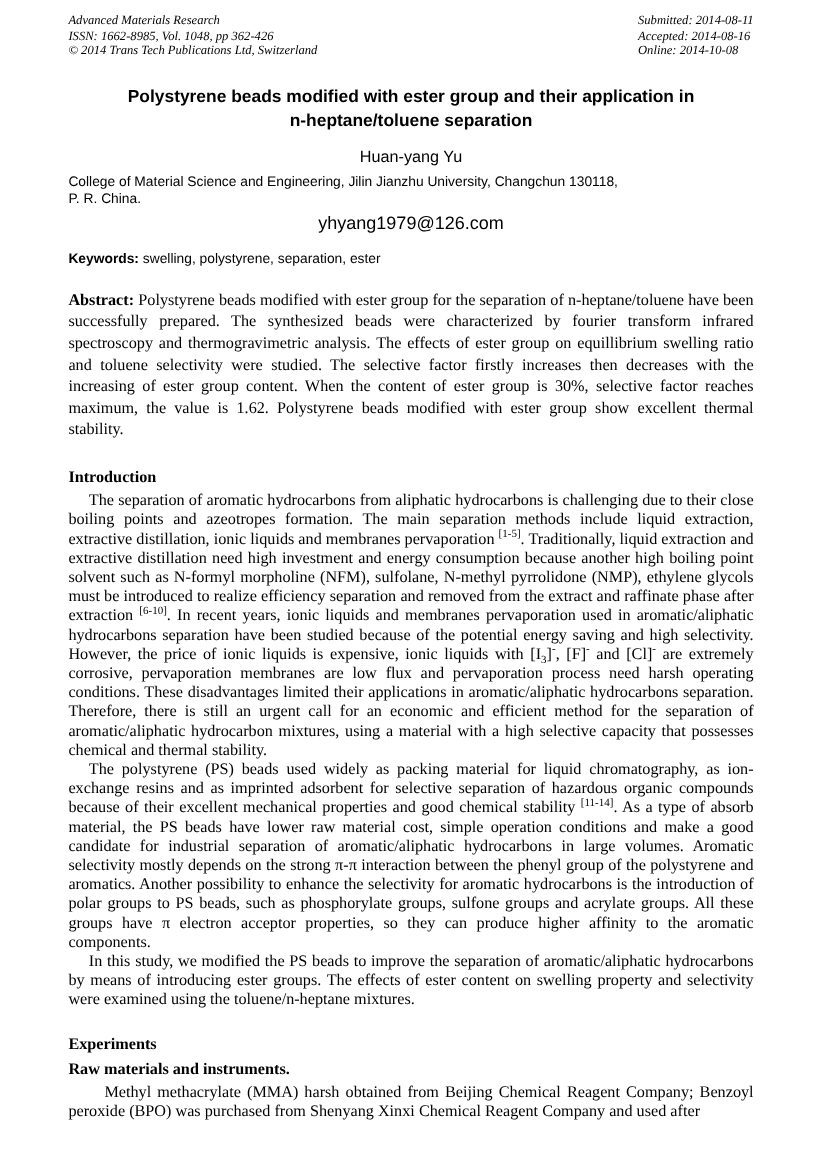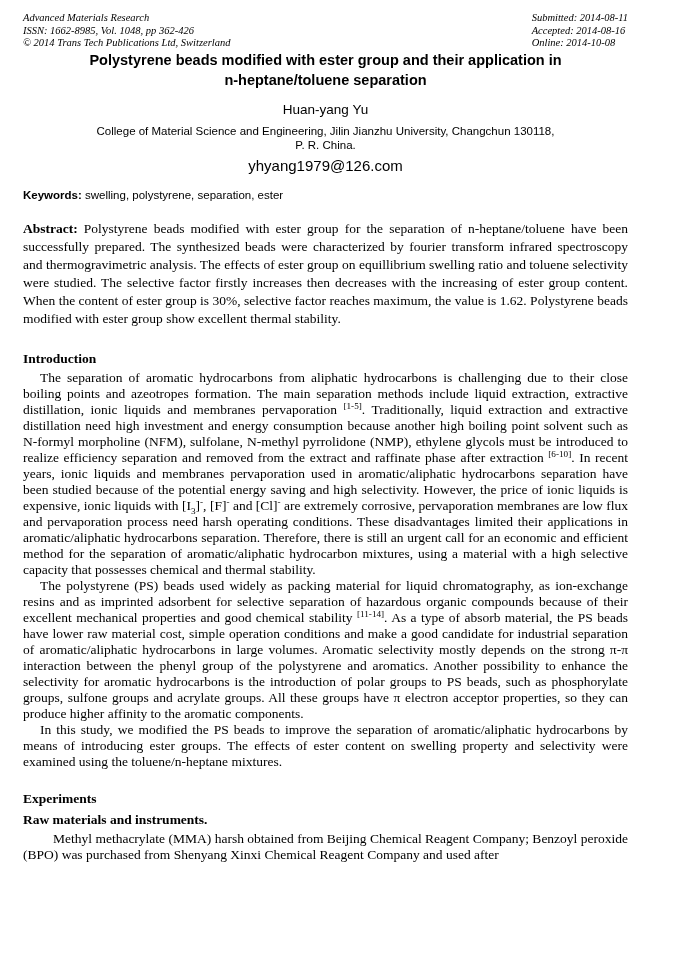--- a/index.html
+++ b/index.html
@@ -1,36 +1,36 @@
 <!DOCTYPE html>
 <html><head>
 <meta charset="utf-8">
 <style>
   * { margin:0; padding:0; box-sizing:border-box; }
   html,body { background:#ffffff; }
   body {
     width:678px; height:959px; overflow:hidden;
     color:#000; font-family:"Liberation Serif", serif;
   }
-  .page { width:678px; height:959px; padding:12px 50px 0 23px; background:#fff; }
+  .page { width:678px; height:959px; padding:12px 50px 0 57px; background:#fff; }
 
   .hdr { display:flex; justify-content:space-between; align-items:flex-start;
          font-style:italic; font-size:10.5px; line-height:12.7px;
          font-family:"Liberation Serif", serif; }
   .hdr-right { text-align:left; }
 
-  .title { text-align:center;
+  .title { margin-top:21px; text-align:center;
            font-family:"Liberation Sans", sans-serif; font-weight:bold;
            font-size:14.5px; line-height:20px; }
   .title div { white-space:nowrap; }
 
   .author { margin-top:12px; text-align:center;
             font-family:"Liberation Sans", sans-serif; font-size:13.5px; line-height:16px; }
 
-  .affil { margin-top:6px; text-align:center;
+  .affil { margin-top:6px; text-align:left;
            font-family:"Liberation Sans", sans-serif; font-size:11.5px; line-height:14px; }
   .affil div { white-space:nowrap; }
 
   .email { margin-top:7px; text-align:center;
            font-family:"Liberation Sans", sans-serif; font-size:15px; line-height:13px; }
 
   .kw { margin-top:16px; font-family:"Liberation Sans", sans-serif;
         font-size:11.5px; line-height:14px; }
   .kw .b { font-weight:bold; }
 

